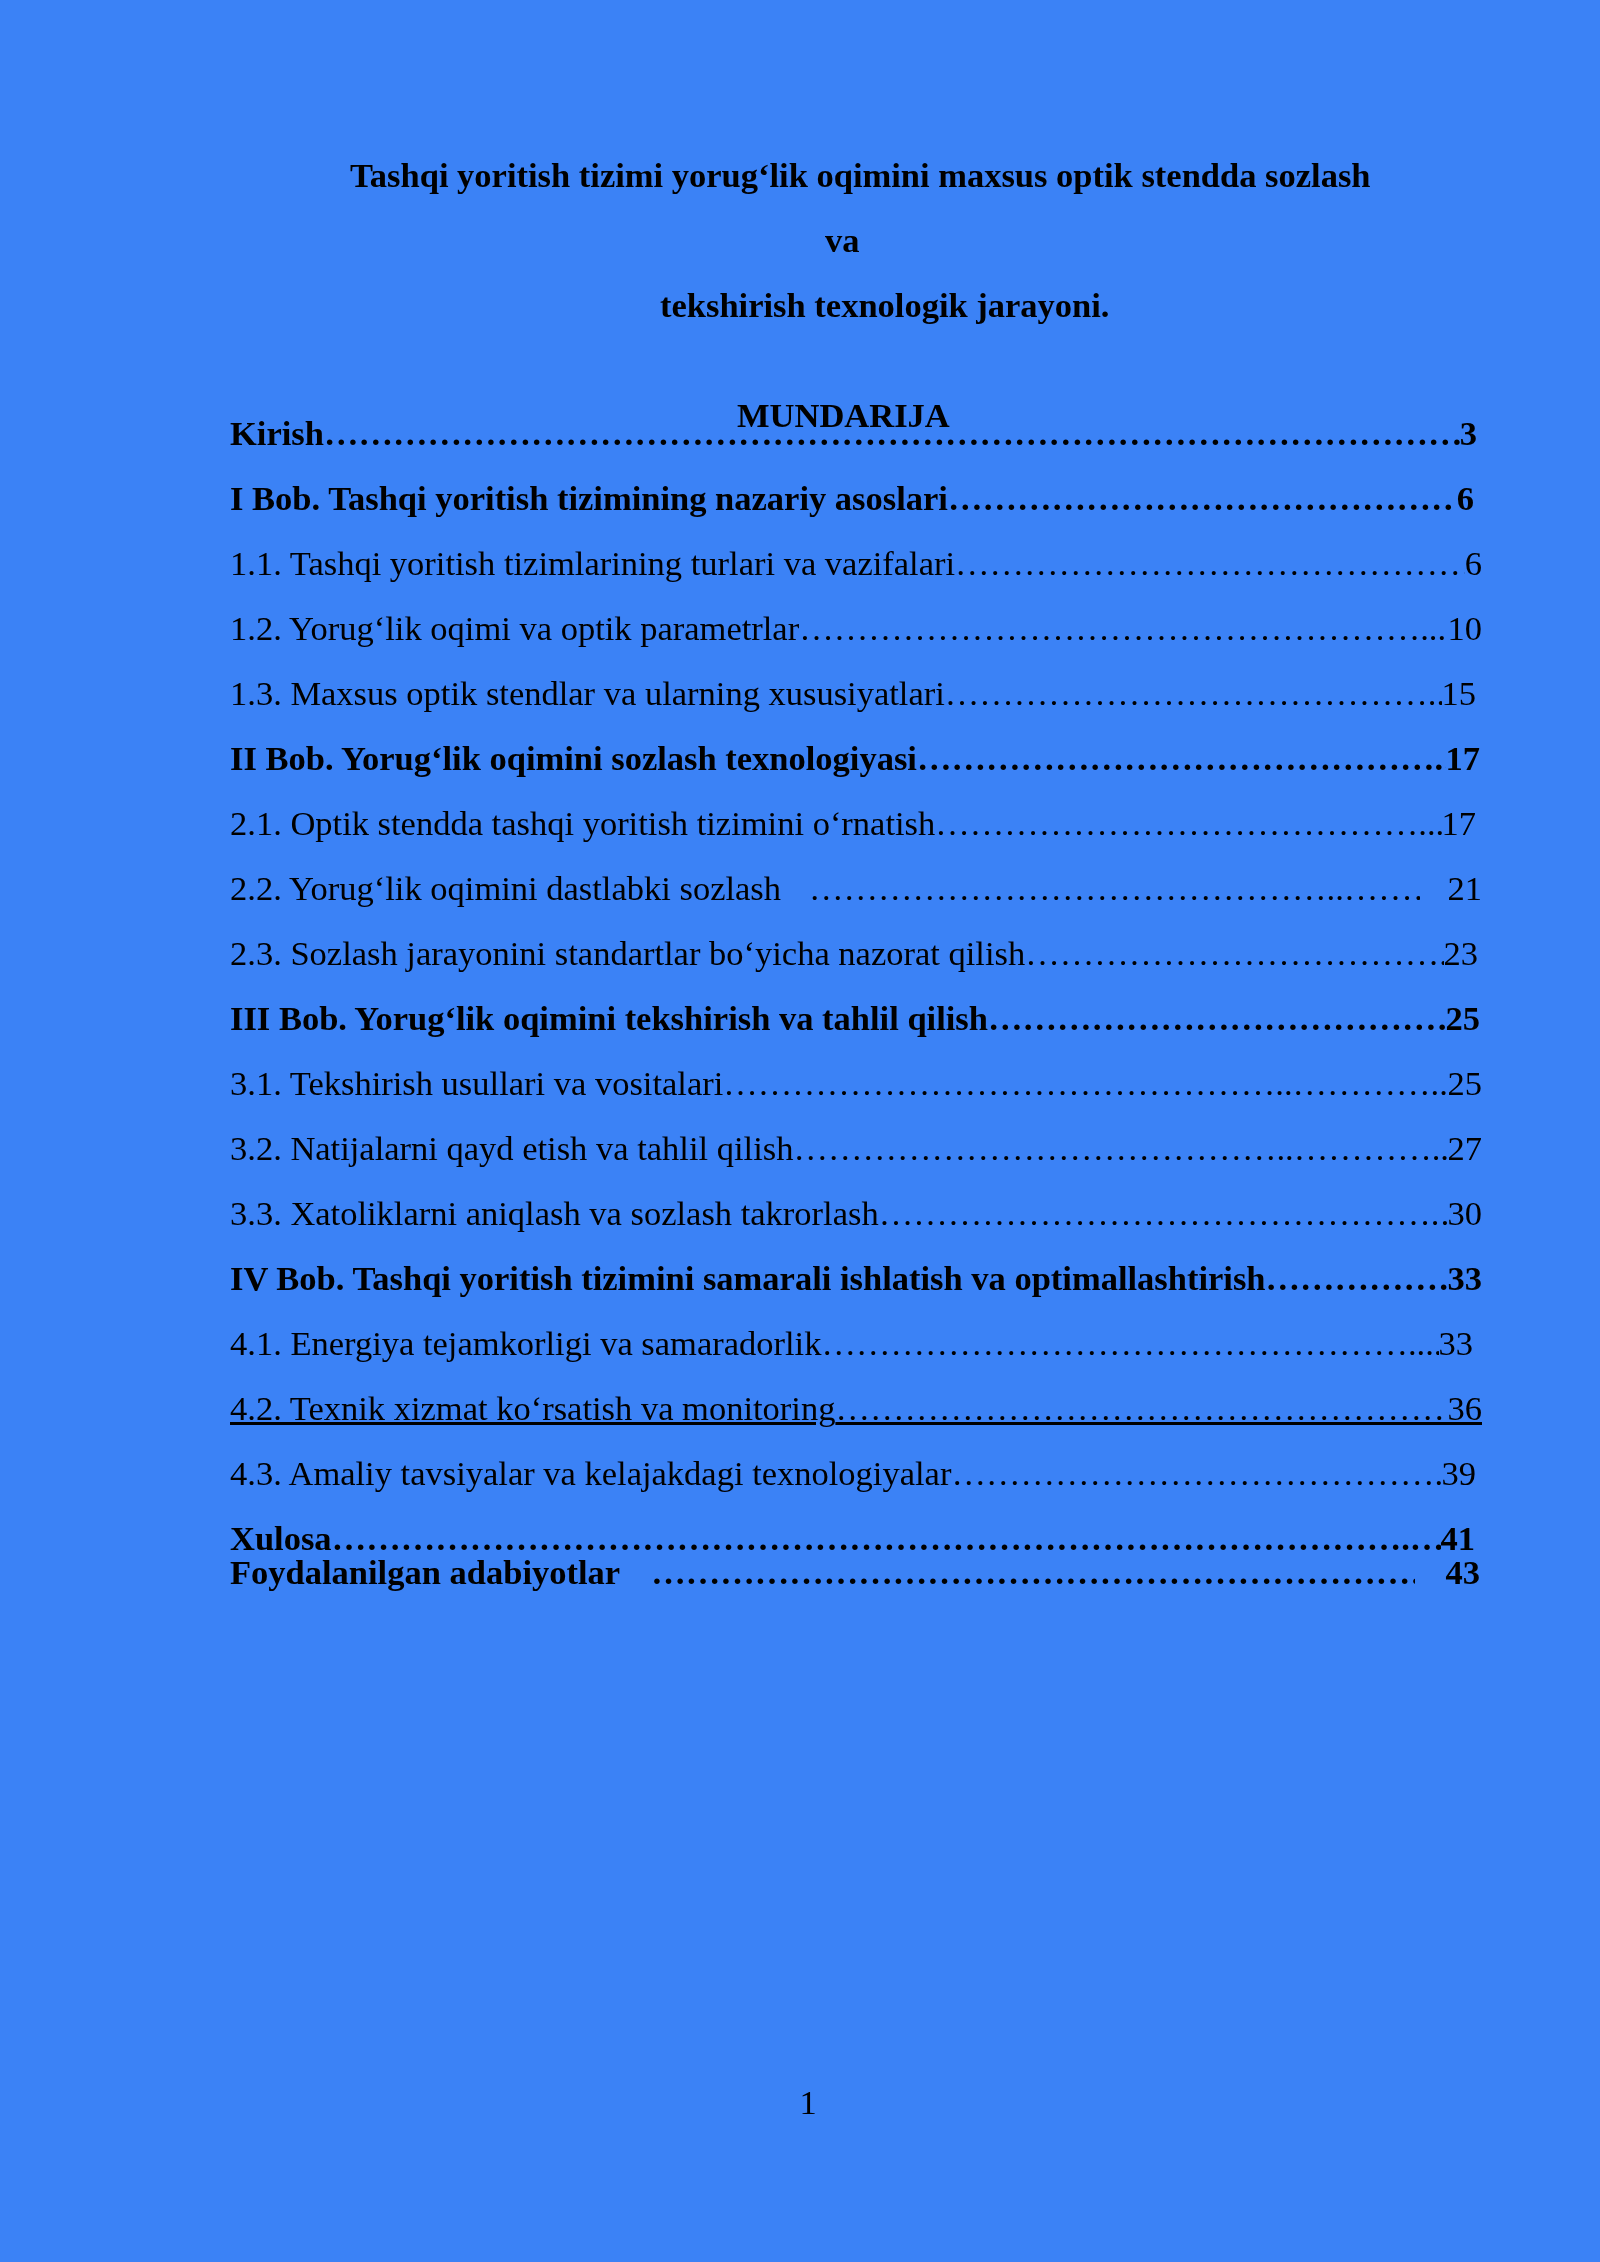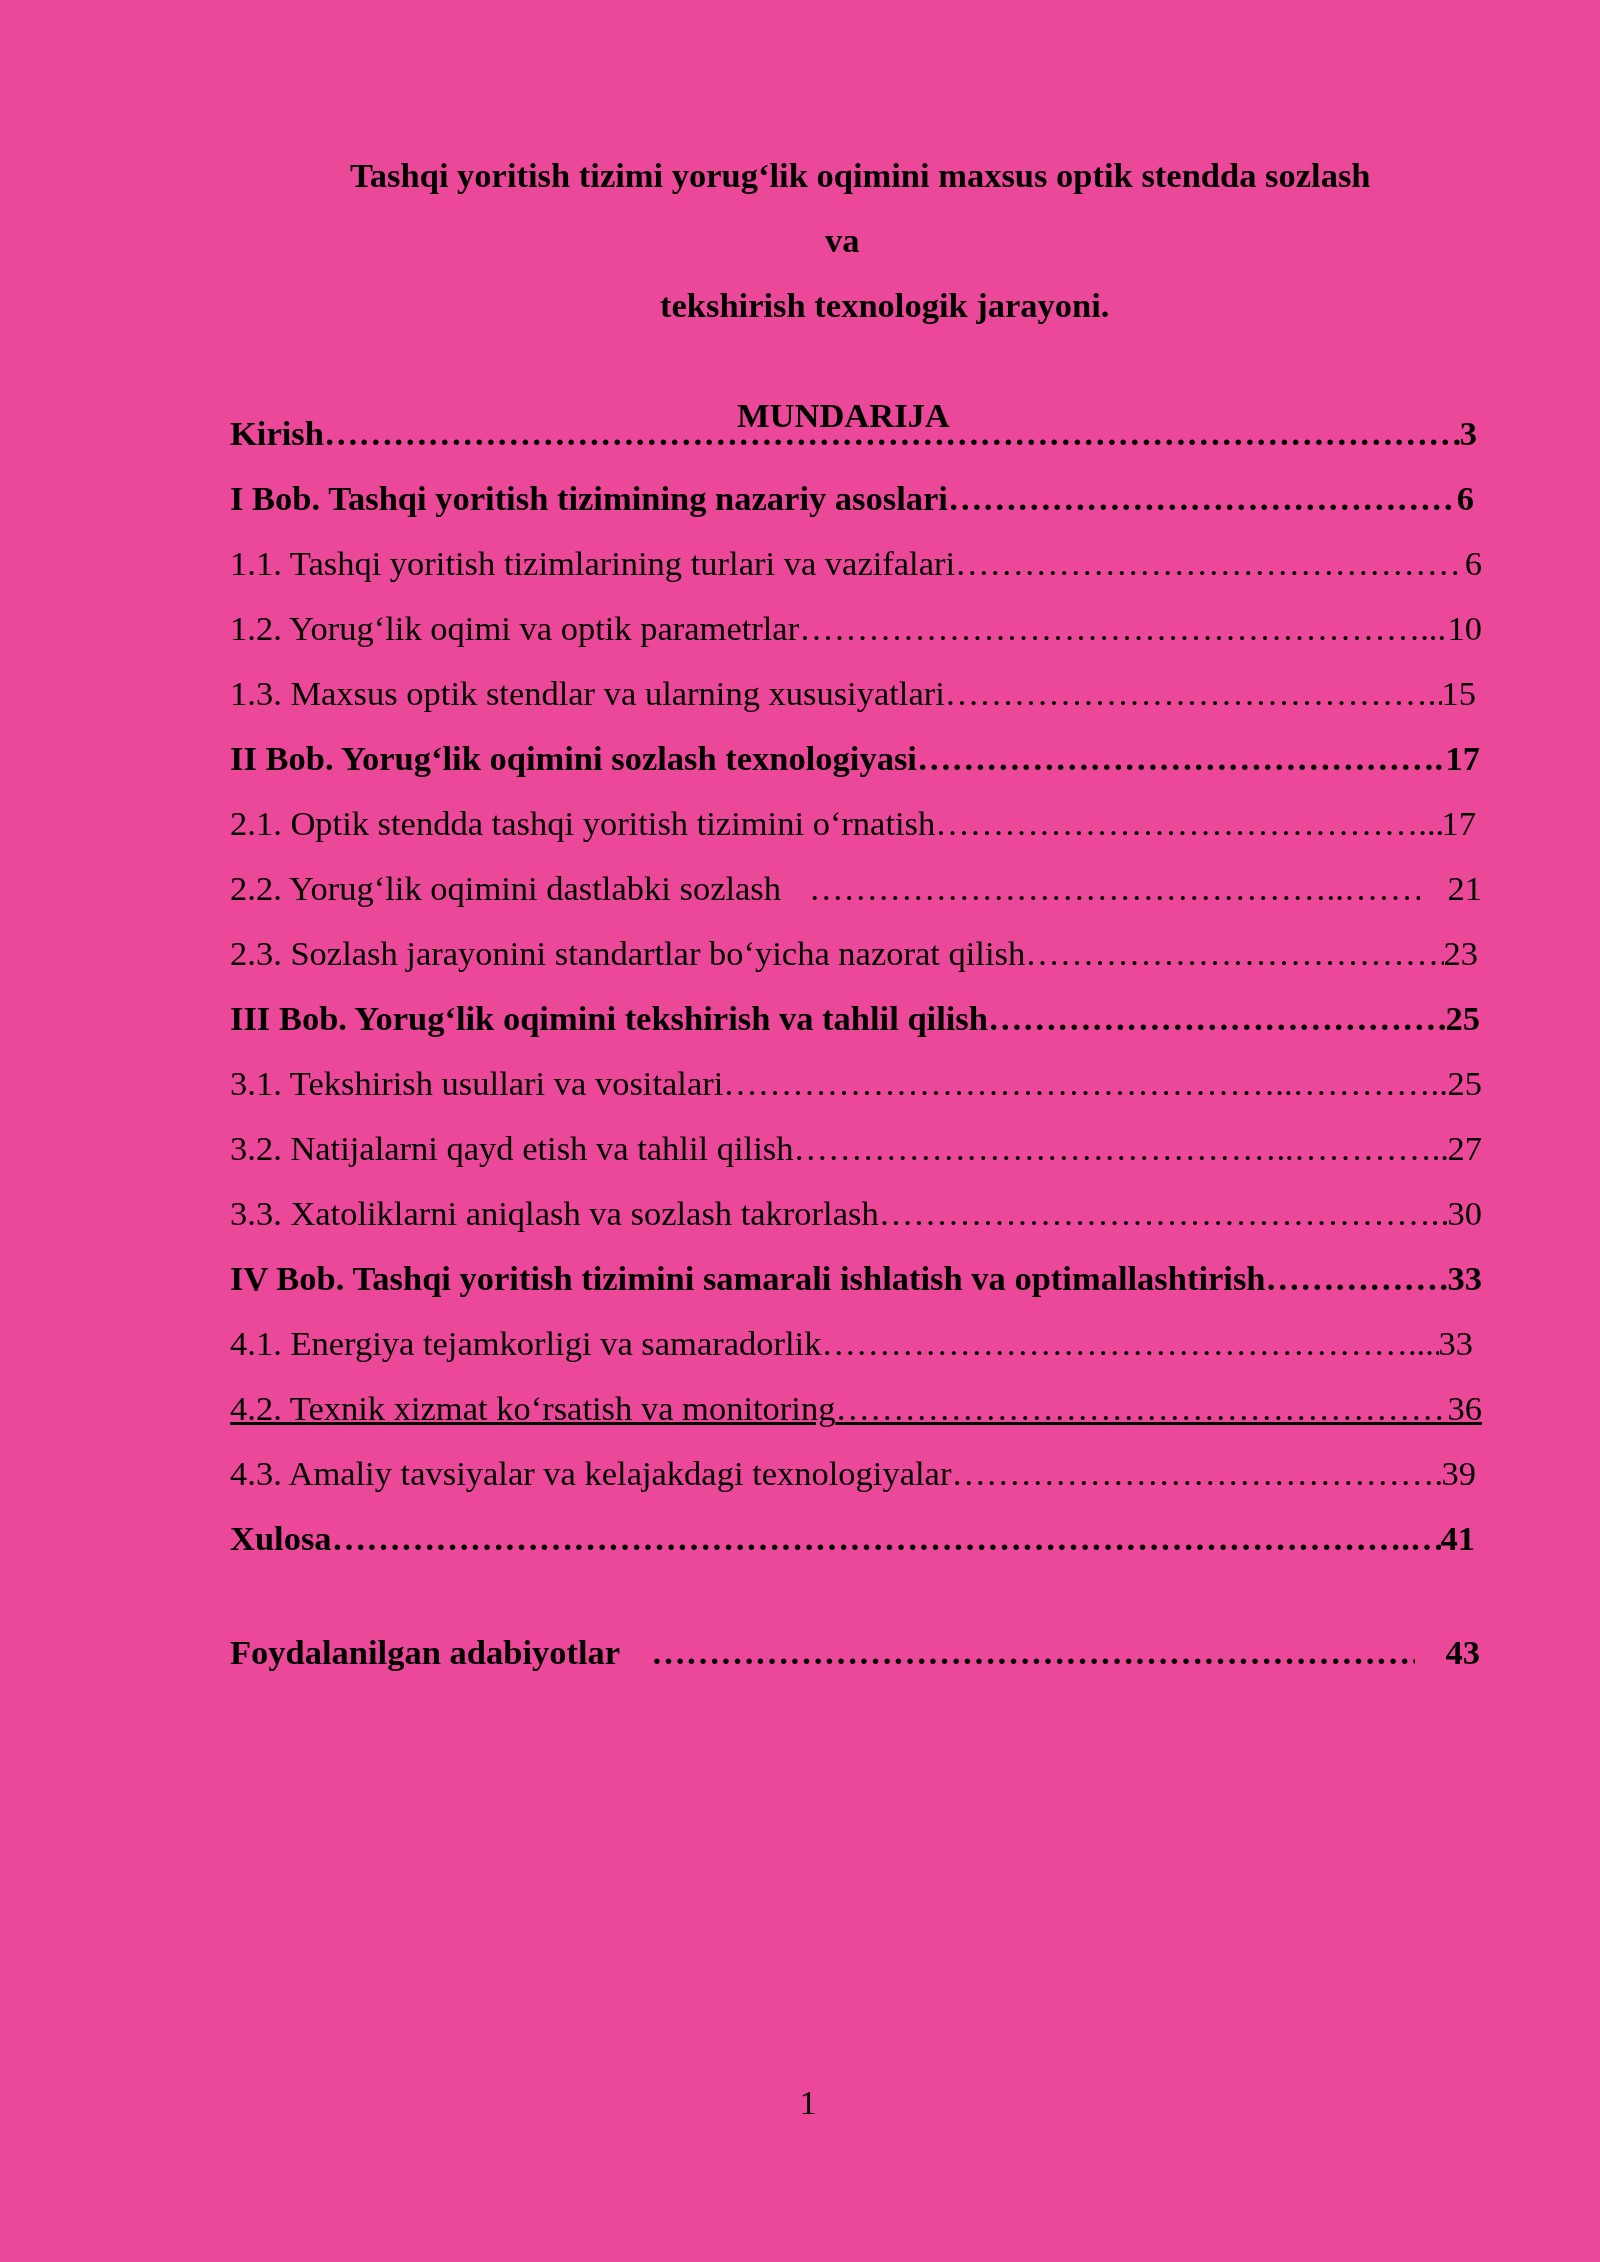--- a/index.html
+++ b/index.html
@@ -13,21 +13,21 @@
     position: relative;
     overflow: hidden;
     font-family: "Liberation Serif", "DejaVu Serif", serif;
     color: #000000;
   }
   .page {
     position: absolute;
     left: 0; top: 0;
     width: 1600px;
     height: 2262px;
-    background: #ec4899;
+    background: #3b82f6;
   }
   .line {
     position: absolute;
     white-space: nowrap;
     font-size: 34.5px;
     line-height: 40px;
   }
   .bold { font-weight: bold; }
   .title-line {
     font-weight: bold;
@@ -177,21 +177,21 @@
     <span class="leader" style="direction: rtl; text-align: left; unicode-bidi: plaintext;">…………………………………….</span>
     <span class="page-num">39</span>
   </div>
 
   <div class="toc-row chapter" style="top:1518px; width:1245px;">
     <span class="label">Xulosa</span>
     <span class="leader" style="direction: rtl; text-align: left; unicode-bidi: plaintext;">………………………………………………………………………………….…</span>
     <span class="page-num">41</span>
   </div>
 
-  <div class="toc-row chapter" style="top:1632px; width:1250px;gap:31px;">
+  <div class="toc-row chapter" style="top:1552px; width:1250px;gap:31px;">
     <span class="label">Foydalanilgan adabiyotlar</span>
     <span class="leader" style="direction: rtl; text-align: left; unicode-bidi: plaintext;">………………………………………………………………</span>
     <span class="page-num">43</span>
   </div>
 
   <div class="page-footer">1</div>
 
 </div>
 
 </body></html>

